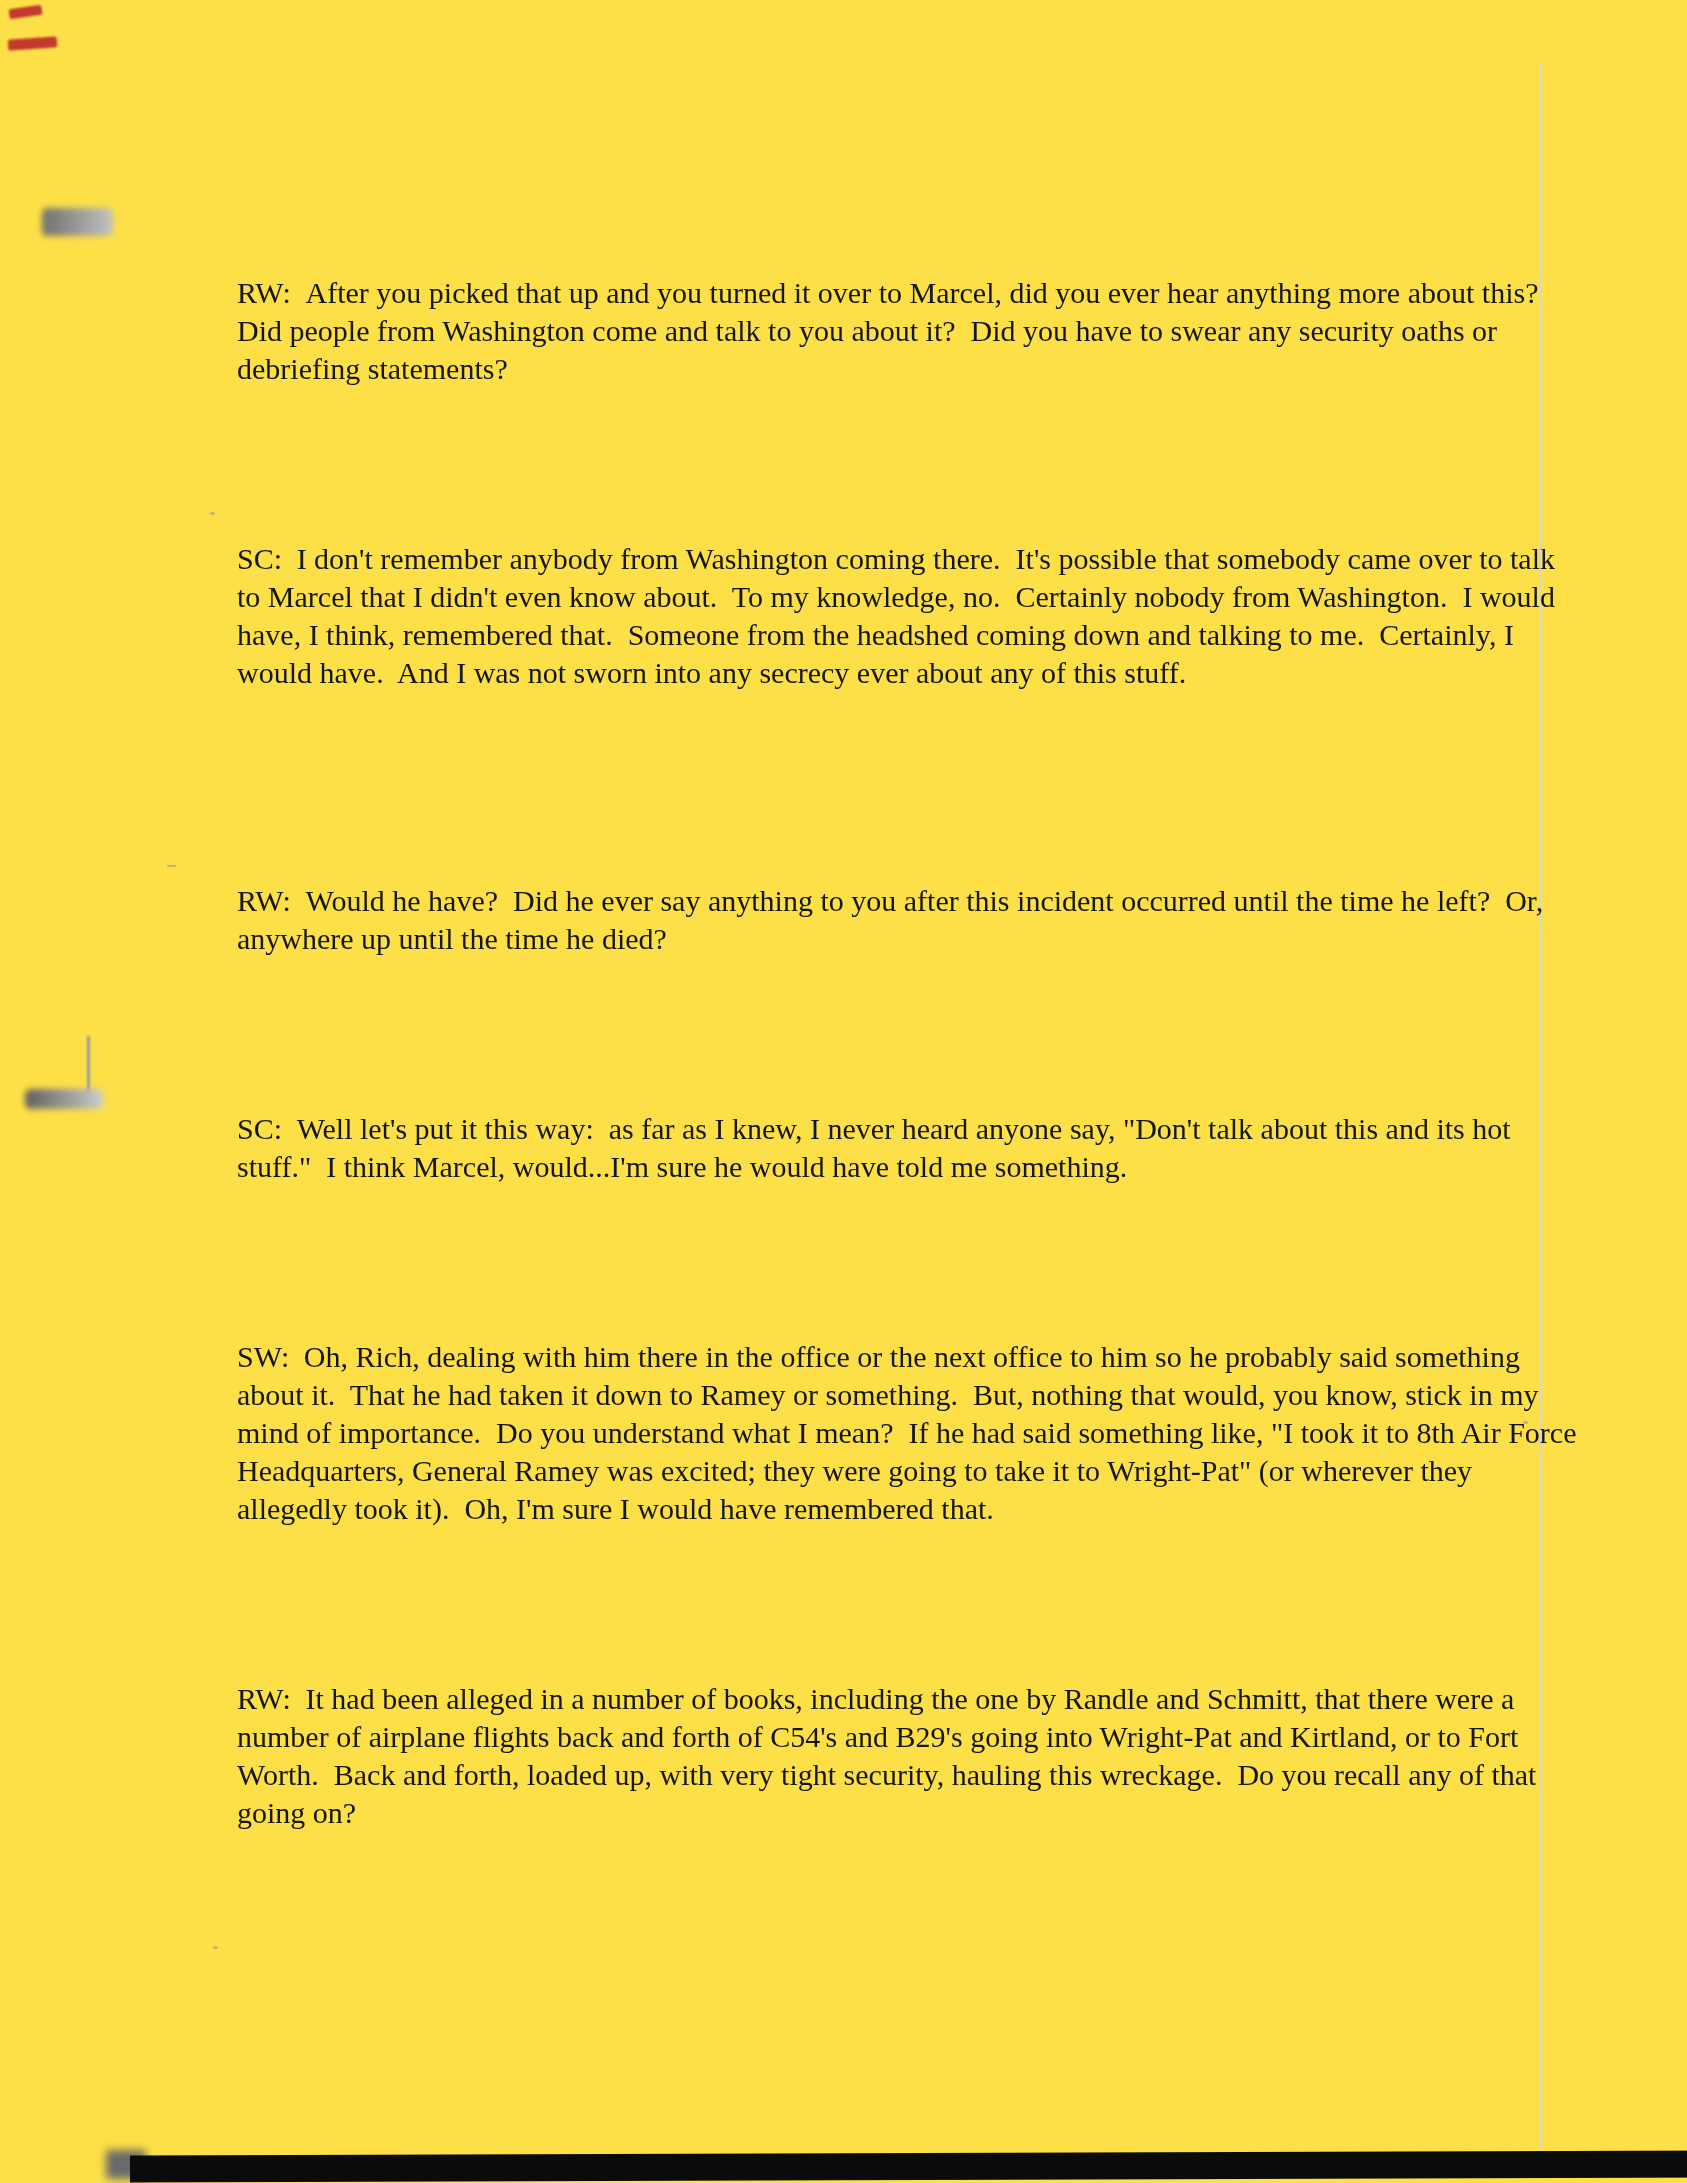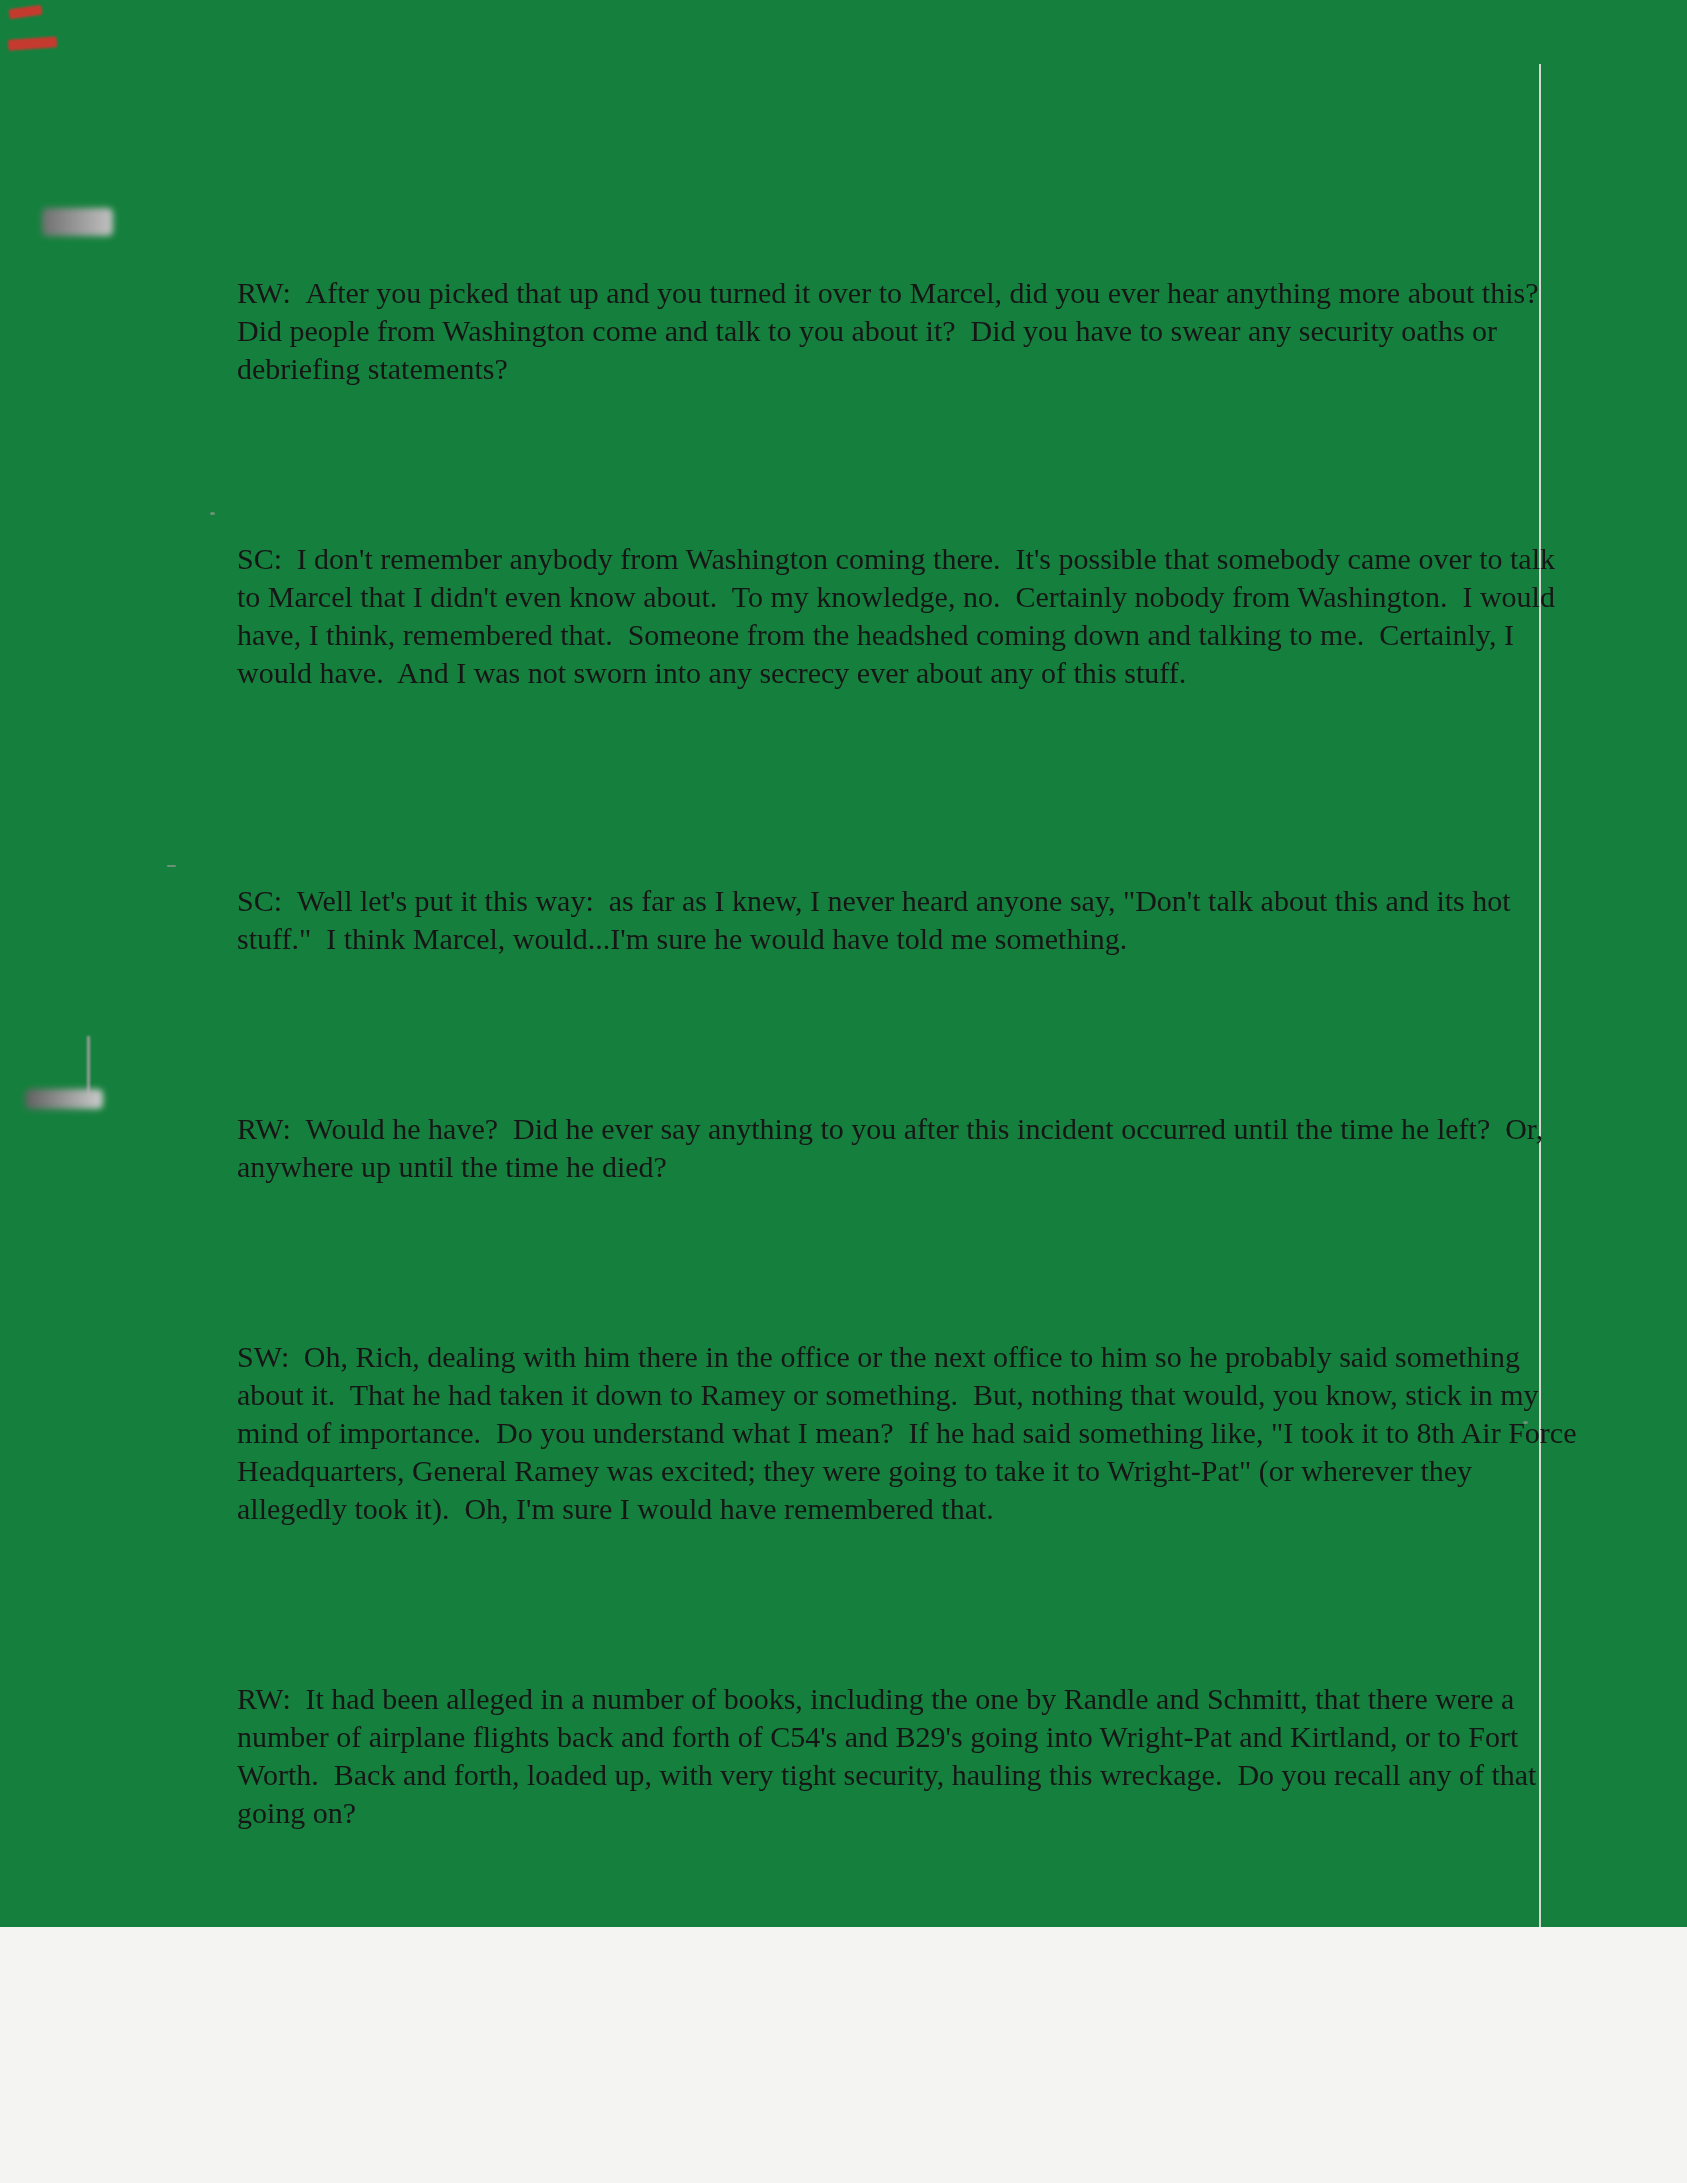--- a/index.html
+++ b/index.html
@@ -8,22 +8,22 @@
   }
   body {
     width: 1687px;
     height: 2183px;
     background: #f4f4f2;
     overflow: hidden;
   }
   .page {
     position: relative;
     width: 1687px;
-    height: 1927px;
-    background: #15803d;
+    height: 2183px;
+    background: #fde047;
     overflow: hidden;
     font-family: "Liberation Serif", "DejaVu Serif", serif;
     color: #161616;
   }
   .content {
     position: absolute;
     left: 237px;
     top: 160px;
     width: 1343px;
     font-size: 30px;
@@ -114,23 +114,23 @@
   <div class="speck" id="speck-3"></div>
   <div class="speck" id="speck-4"></div>
 
   <div class="content">
 
     <p class="para"><span class="speaker">RW:</span><span>After you picked that up and you turned it over to Marcel, did you ever hear anything more about this?  Did people from Washington come and talk to you about it?  Did you have to swear any security oaths or debriefing statements?</span></p>
 
     <p class="para"><span class="speaker">SC:</span><span>I don't remember anybody from Washington coming there.  It's possible that somebody came over to talk to Marcel that I didn't even know about.  To my knowledge, no.  Certainly nobody from Washington.  I would have, I think, remembered that.  Someone from the headshed coming down and talking to me.  Certainly, I would have.  And I was not sworn into any secrecy ever about any of this stuff.</span></p>
 
 
+    <p class="para"><span class="speaker">RW:</span><span>Would he have?  Did he ever say anything to you after this incident occurred until the time he left?  Or, anywhere up until the time he died?</span></p>
+
     <p class="para"><span class="speaker">SC:</span><span>Well let's put it this way:  as far as I knew, I never heard anyone say, "Don't talk about this and its hot stuff."  I think Marcel, would...I'm sure he would have told me something.</span></p>
-
-    <p class="para"><span class="speaker">RW:</span><span>Would he have?  Did he ever say anything to you after this incident occurred until the time he left?  Or, anywhere up until the time he died?</span></p>
 
     <p class="para"><span class="speaker">SW:</span><span>Oh, Rich, dealing with him there in the office or the next office to him so he probably said something about it.  That he had taken it down to Ramey or something.  But, nothing that would, you know, stick in my mind of importance.  Do you understand what I mean?  If he had said something like, "I took it to 8th Air Force Headquarters, General Ramey was excited; they were going to take it to Wright-Pat" (or wherever they allegedly took it).  Oh, I'm sure I would have remembered that.</span></p>
 
     <p class="para"><span class="speaker">RW:</span><span>It had been alleged in a number of books, including the one by Randle and Schmitt, that there were a number of airplane flights back and forth of C54's and B29's going into Wright-Pat and Kirtland, or to Fort Worth.  Back and forth, loaded up, with very tight security, hauling this wreckage.  Do you recall any of that going on?</span></p>
 
     
 
     
 
     

